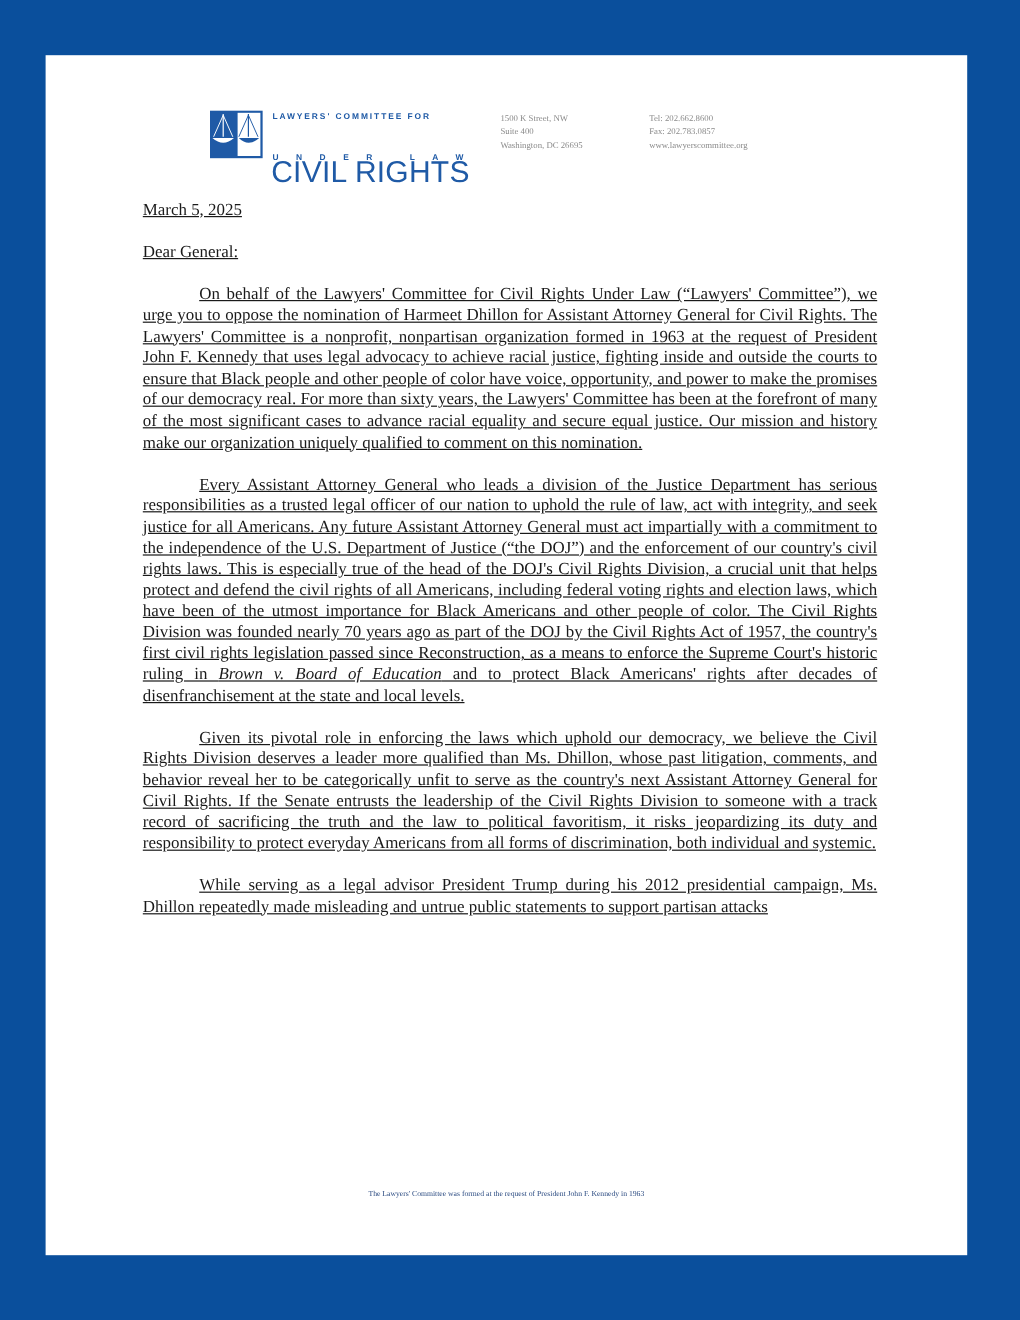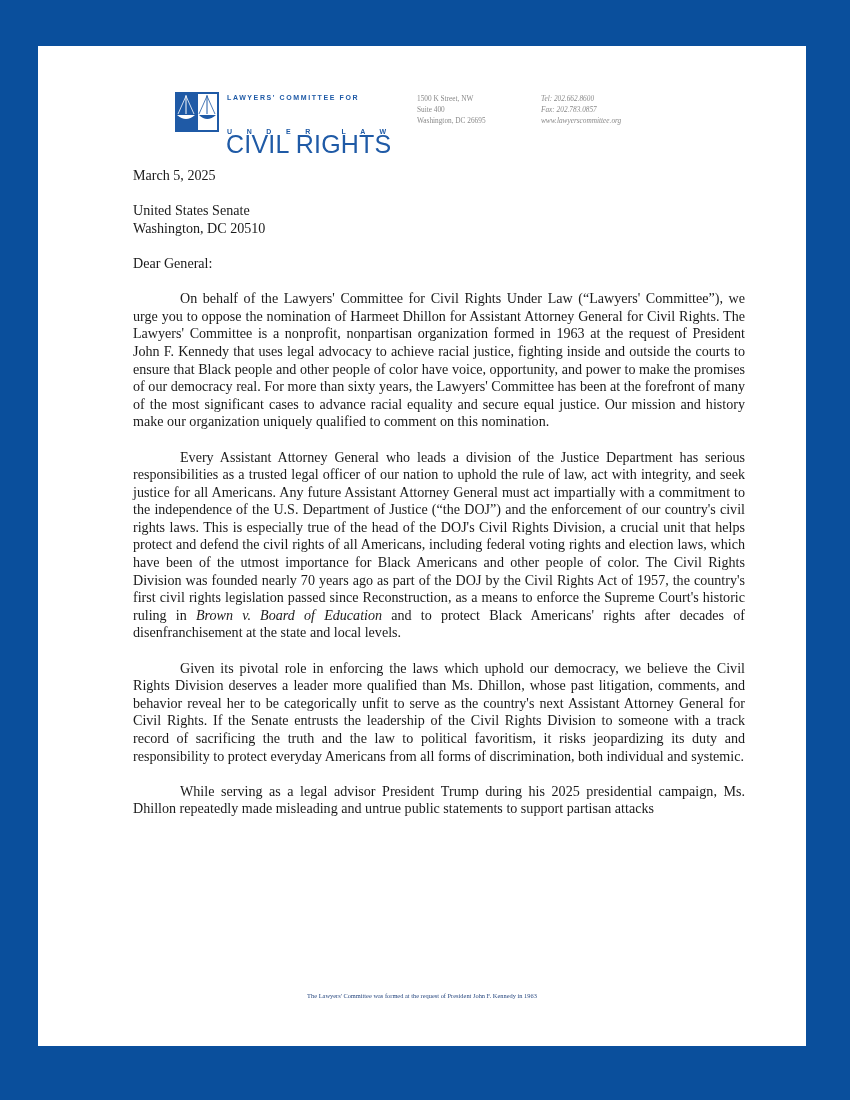--- a/index.html
+++ b/index.html
@@ -51,28 +51,28 @@
     }
     .addr {
       position: absolute; left: 242px; top: 3px;
       font-size: 7.3px; line-height: 11px; color: #8a8a8a;
       white-space: nowrap;
     }
     .contact {
       position: absolute; left: 366px; top: 3px;
       font-size: 7.3px; line-height: 11px; color: #8a8a8a;
       white-space: nowrap;
-      font-style: italic;
     }
     .body-text {
       position: absolute;
-      left: 95px; top: 121px;
+      left: 81px; top: 121px;
       width: 612px;
       font-size: 14.1px;
       line-height: 17.6px;
+      text-decoration: underline;
     }
     .body-text p { margin: 0; }
     .date { margin-bottom: 17.6px !important; }
     .recipient { margin-bottom: 17.6px !important; }
     .re {
       font-weight: bold;
       margin-bottom: 17.6px !important;
     }
     .re-label { display: inline-block; width: 47px; }
     .salutation { margin-bottom: 17.6px !important; }
@@ -123,25 +123,21 @@
     </div>
     <div class="contact">
       <div>Tel: 202.662.8600</div>
       <div>Fax: 202.783.0857</div>
       <div>www.lawyerscommittee.org</div>
     </div>
   </div>
 
   <div class="body-text">
     <p class="date">March 5, 2025</p>
-    <div class="recipient">
-      <p>United States Senate</p>
-      <p>Washington, DC 20510</p>
-    </div>
     <p class="salutation">Dear General:</p>
     <p class="para">On behalf of the Lawyers' Committee for Civil Rights Under Law (“Lawyers' Committee”), we urge you to oppose the nomination of Harmeet Dhillon for Assistant Attorney General for Civil Rights. The Lawyers' Committee is a nonprofit, nonpartisan organization formed in 1963 at the request of President John F. Kennedy that uses legal advocacy to achieve racial justice, fighting inside and outside the courts to ensure that Black people and other people of color have voice, opportunity, and power to make the promises of our democracy real. For more than sixty years, the Lawyers' Committee has been at the forefront of many of the most significant cases to advance racial equality and secure equal justice. Our mission and history make our organization uniquely qualified to comment on this nomination.</p>
     <p class="para"><span>Every Assistant Attorney General who leads a division of the Justice Department has serious responsibilities as a trusted legal officer of our nation to uphold the rule of law, act with integrity, and seek justice for all Americans. Any future Assistant Attorney General must act impartially with a commitment to the independence of the U.S. Department of Justice (“the DOJ”) and the enforcement of our country's civil rights laws. This is especially true of the head of the DOJ's Civil Rights Division, a crucial unit that helps protect and defend the civil rights of all Americans, including federal voting rights and election laws, which have been of the utmost importance for Black Americans and other people of color. The Civil Rights Division was founded nearly 70 years ago as part of the DOJ by the Civil Rights Act of 1957, the country's first civil rights legislation passed since Reconstruction, as a means to enforce the Supreme Court's historic ruling in </span><em>Brown v. Board of Education</em><span> and to protect Black Americans' rights after decades of disenfranchisement at the state and local levels.</span></p>
     <p class="para">Given its pivotal role in enforcing the laws which uphold our democracy, we believe the Civil Rights Division deserves a leader more qualified than Ms. Dhillon, whose past litigation, comments, and behavior reveal her to be categorically unfit to serve as the country's next Assistant Attorney General for Civil Rights. If the Senate entrusts the leadership of the Civil Rights Division to someone with a track record of sacrificing the truth and the law to political favoritism, it risks jeopardizing its duty and responsibility to protect everyday Americans from all forms of discrimination, both individual and systemic.</p>
-    <p class="para">While serving as a legal advisor President Trump during his 2025 presidential campaign, Ms. Dhillon repeatedly made misleading and untrue public statements to support partisan attacks</p>
+    <p class="para">While serving as a legal advisor President Trump during his 2012 presidential campaign, Ms. Dhillon repeatedly made misleading and untrue public statements to support partisan attacks</p>
   </div>
 
   <div class="footer">The Lawyers' Committee was formed at the request of President John F. Kennedy in 1963</div>
 </div>
 
 </body></html>

